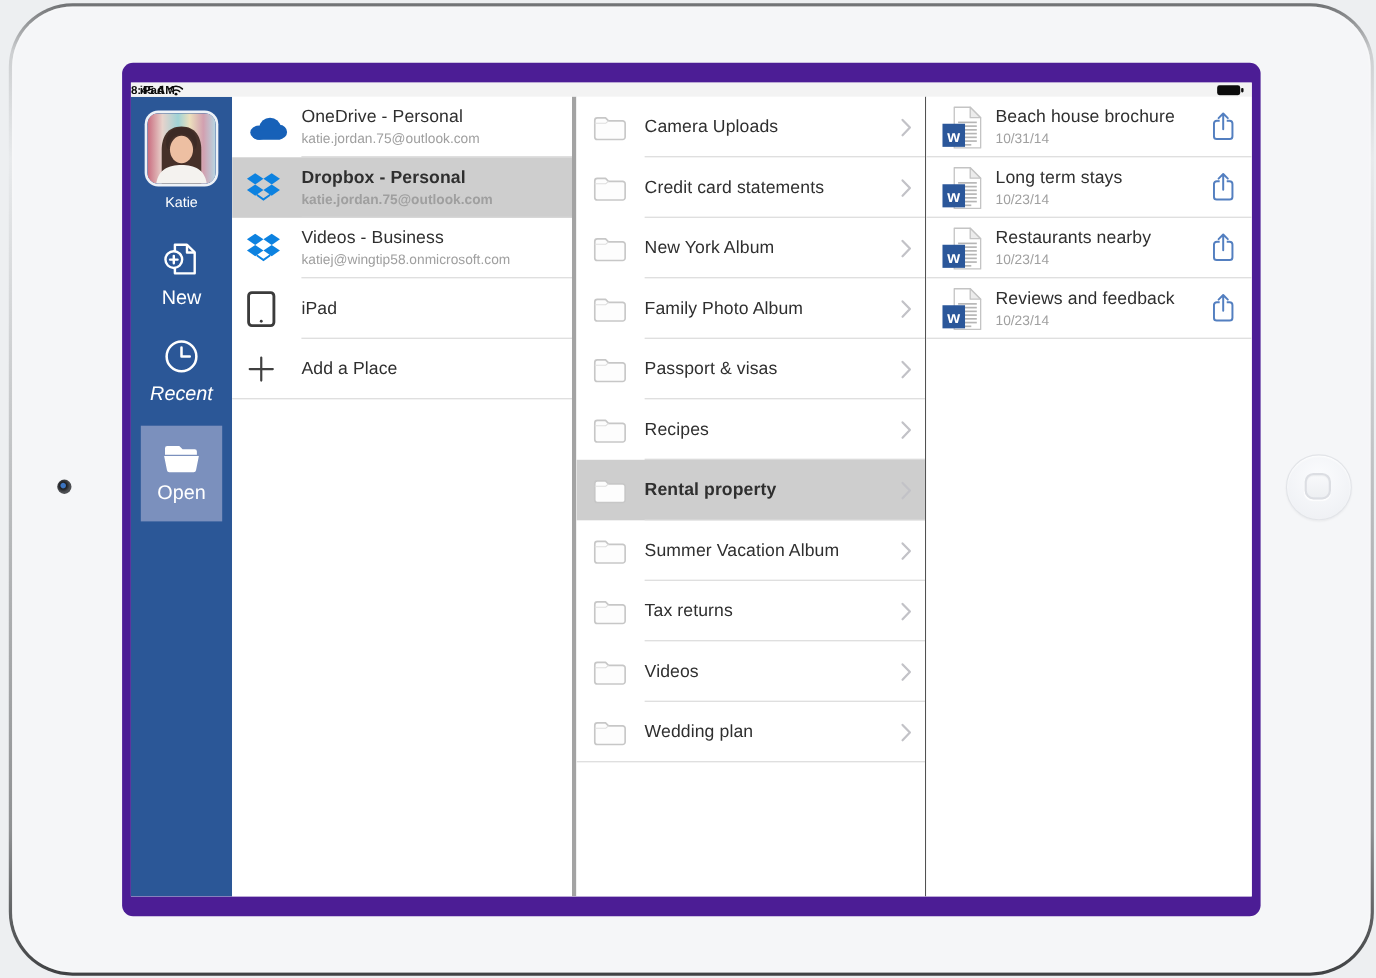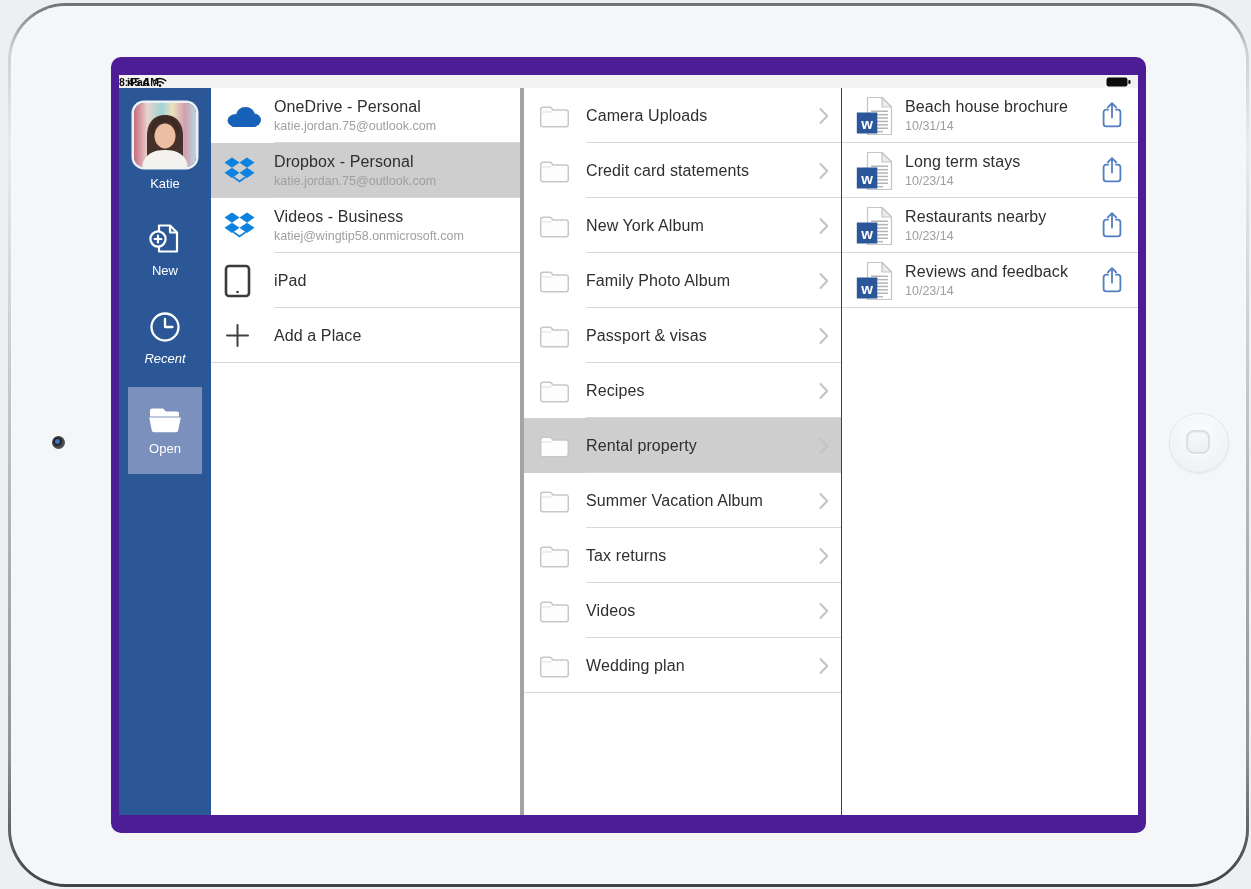--- a/index.html
+++ b/index.html
@@ -40,31 +40,31 @@
   .folders-panel{width:317px;flex:none;border-right:1px solid #404040;}
   .docs-panel{flex:1;}
 
   
   .avatar-tile{margin-top:15px;width:74px;text-align:center;cursor:pointer;}
   .avatar{width:62px;height:64px;margin:0 auto;border-radius:10px;overflow:hidden;
     box-shadow:0 0 0 2.5px rgba(255,255,255,.92);}
   .avatar svg{display:block;}
   .avatar-name{margin-top:9px;font-size:13px;color:#fff;}
   .nav-item{width:74px;display:flex;flex-direction:column;align-items:center;justify-content:center;cursor:pointer;}
-  .nav-item .nav-label{font-size:13px;margin-top:6px;color:#fff;}
+  .nav-item .nav-label{font-size:18px;margin-top:6px;color:#fff;}
   .nav-new{margin-top:20px;height:76px;}
   .nav-recent{margin-top:12px;height:76px;font-style:italic;}
   .nav-open{margin-top:12px;height:87px;}
   .nav-item.selected{background:#7b90bd;}
 
   
   .row{position:relative;height:55px;display:flex;align-items:center;box-sizing:border-box;}
   .row::after{content:"";position:absolute;left:63px;right:0;bottom:0;height:1px;background:#d8d8d8;}
   .row.last::after{left:0;}
-  .row.selected{background:#cecece;}
+  .row.selected{background:#cecece;font-weight:bold;}
   .row-icon{flex:none;display:flex;align-items:center;justify-content:flex-start;}
   .row-text{display:flex;flex-direction:column;justify-content:center;min-width:0;}
   .row-title{font-size:16px;color:#2f2f2f;letter-spacing:.1px;white-space:nowrap;}
   .row-sub{font-size:12.5px;color:#9f9f9f;margin-top:2.5px;white-space:nowrap;}
 
   .place-row{padding-left:13px;cursor:pointer;}
   .place-row .row-icon{width:50px;}
   .folder-row{padding-left:15px;cursor:pointer;}
   .folder-row .row-icon{width:47px;}
   .folder-row::after{left:62px;}

